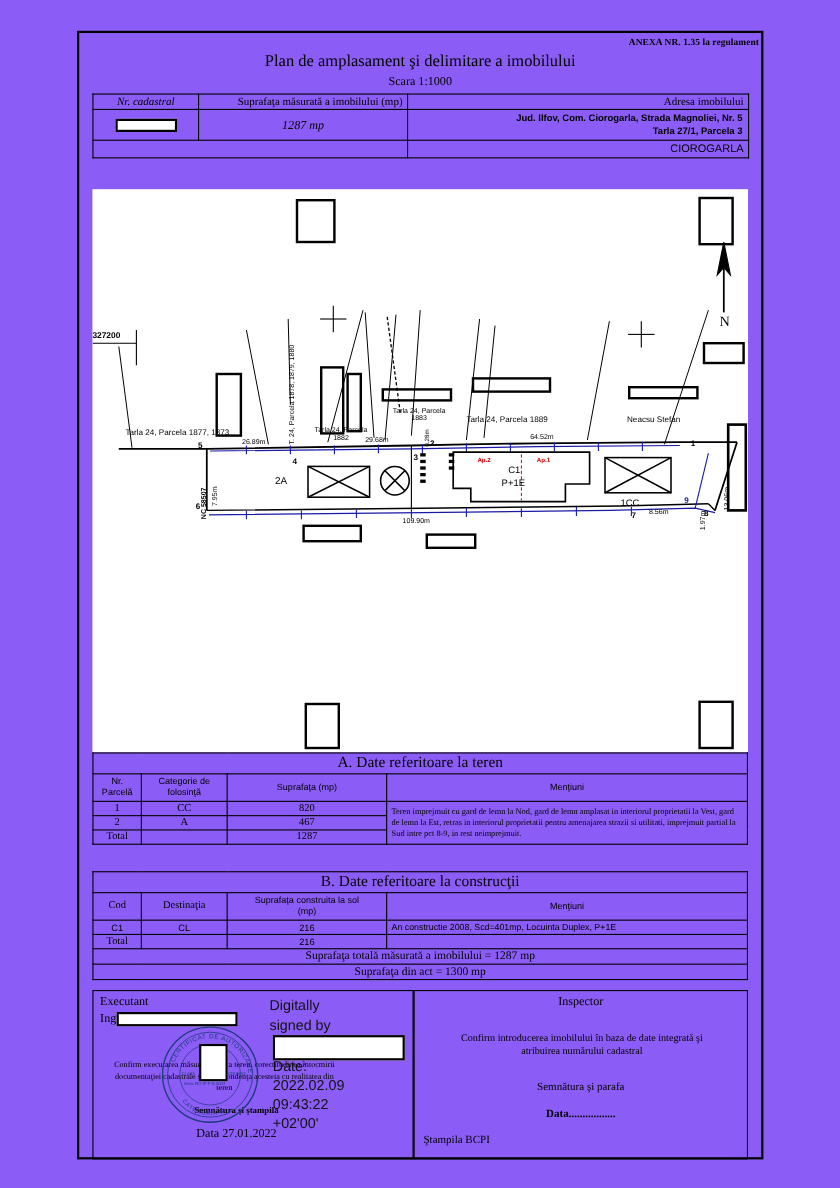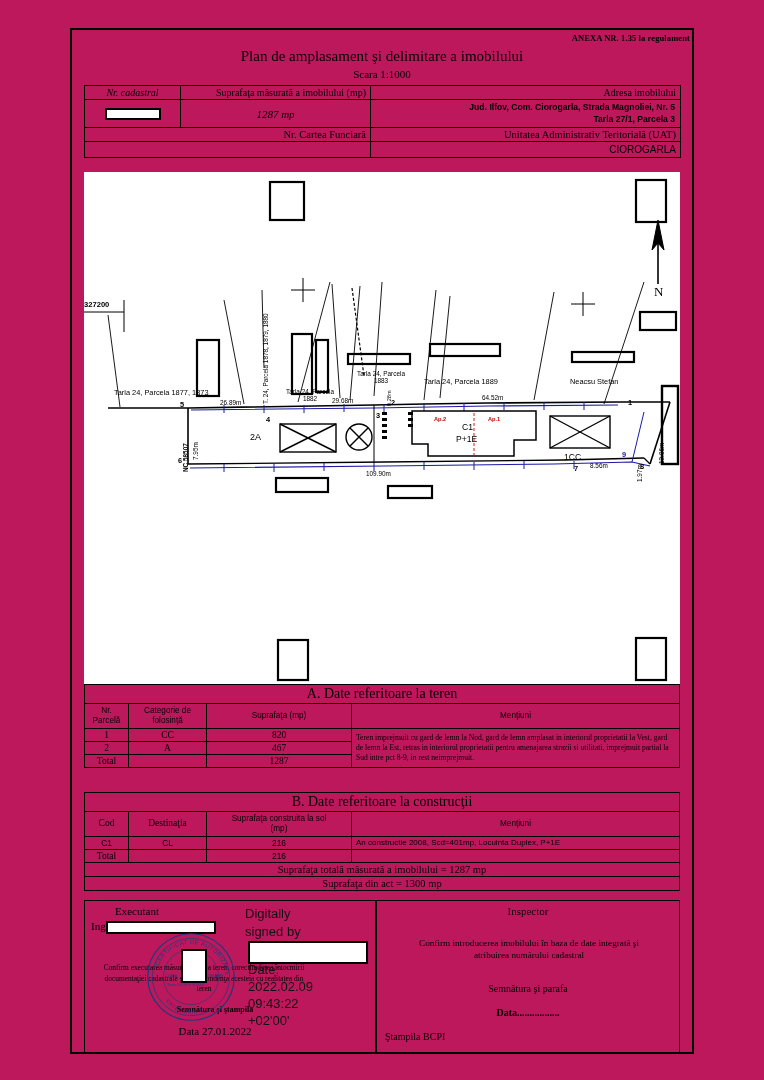--- a/index.html
+++ b/index.html
@@ -4,21 +4,21 @@
 <style>
   * { box-sizing: border-box; }
   html, body {
     margin: 0; padding: 0;
     background: #ffffff;
     font-family: "Liberation Serif", serif;
   }
   #page {
     position: relative;
     width: 764px; height: 1080px;
-    background: #be185d;
+    background: #8b5cf6;
     overflow: hidden;
   }
   .outer-frame {
     position: absolute;
     left: 70px; top: 28px;
     width: 624px; height: 1026px;
     border: 2px solid #000;
   }
   .anexa {
     position: absolute;
@@ -177,21 +177,21 @@
     border-right: 2px solid #000;
     overflow: hidden;
   }
   #sig-right {
     position: relative;
     flex: 1; height: 100%;
     overflow: hidden;
   }
   .exec-title {
     position: absolute; left: 6px; top: 4px;
-    font-family: "Liberation Serif", serif; font-size: 11px; margin-left: 24px;
+    font-family: "Liberation Serif", serif; font-size: 11px;
   }
   .exec-ing {
     position: absolute; left: 6px; top: 19px;
     font-family: "Liberation Serif", serif; font-size: 11px;
   }
   .redact-wide {
     display: inline-block;
     width: 110px; height: 13px;
     border: 2px solid #000; background: #fff;
     vertical-align: middle;
@@ -292,24 +292,20 @@
     </tr>
     <tr>
       <td class="c" style="height:28px">
         <span class="redact-box"></span>
       </td>
       <td class="mp-cell c">1287 mp</td>
       <td class="addr-cell l">
         <div>Jud. Ilfov, Com. Ciorogarla, Strada Magnoliei, Nr. 5</div>
         <div>Tarla 27/1, Parcela 3</div>
       </td>
-    </tr>
-    <tr>
-      <td class="uat-cell l" colspan="2">Nr. Cartea Funciară</td>
-      <td class="uat-cell l">Unitatea Administrativ Teritorială (UAT)</td>
     </tr>
     <tr>
       <td class="l" style="height:16px" colspan="2"></td>
       <td class="uat-val l">CIOROGARLA</td>
     </tr>
   </tbody>
     </table>
 
   <div id="map">
     <svg width="596" height="512" viewBox="0 0 596 512">

